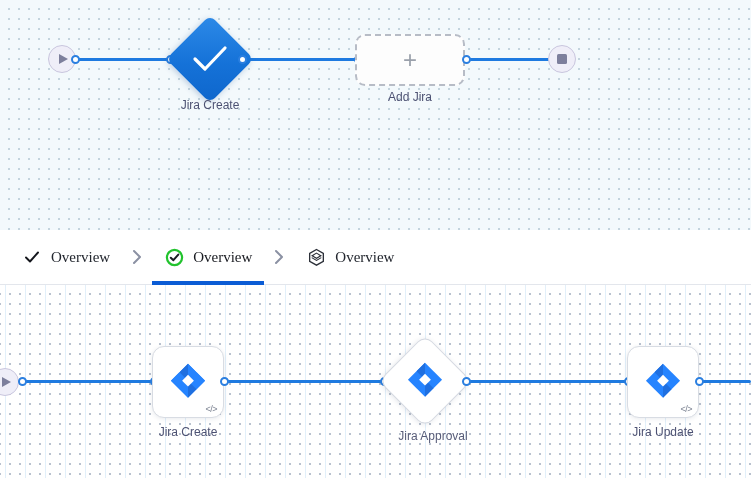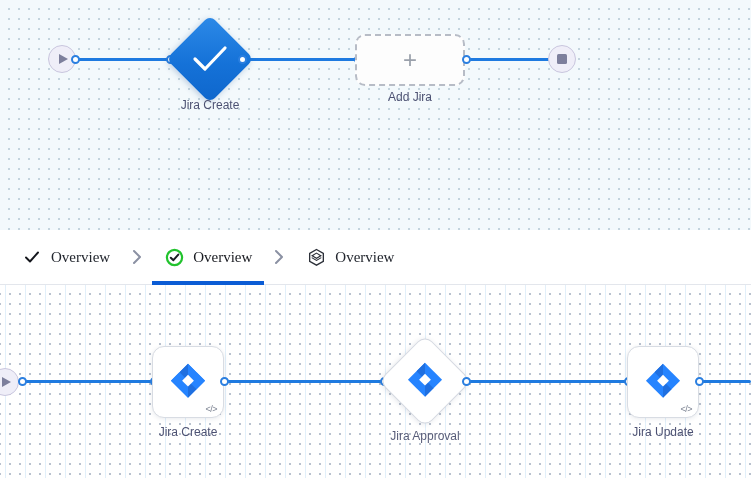--- a/index.html
+++ b/index.html
@@ -176,20 +176,21 @@
   .node-label {
     position: absolute;
     text-align: center;
     font-size: 12px;
     color: #4d5273;
     font-family: "Liberation Sans", sans-serif;
     white-space: nowrap;
   }
   .node-label.muted {
     color: #585d79;
+    padding-left: 8px;
   }
 
   
   .tabbar {
     position: absolute;
     left: 0;
     top: 230px;
     width: 751px;
     height: 55px;
     background: #ffffff;

